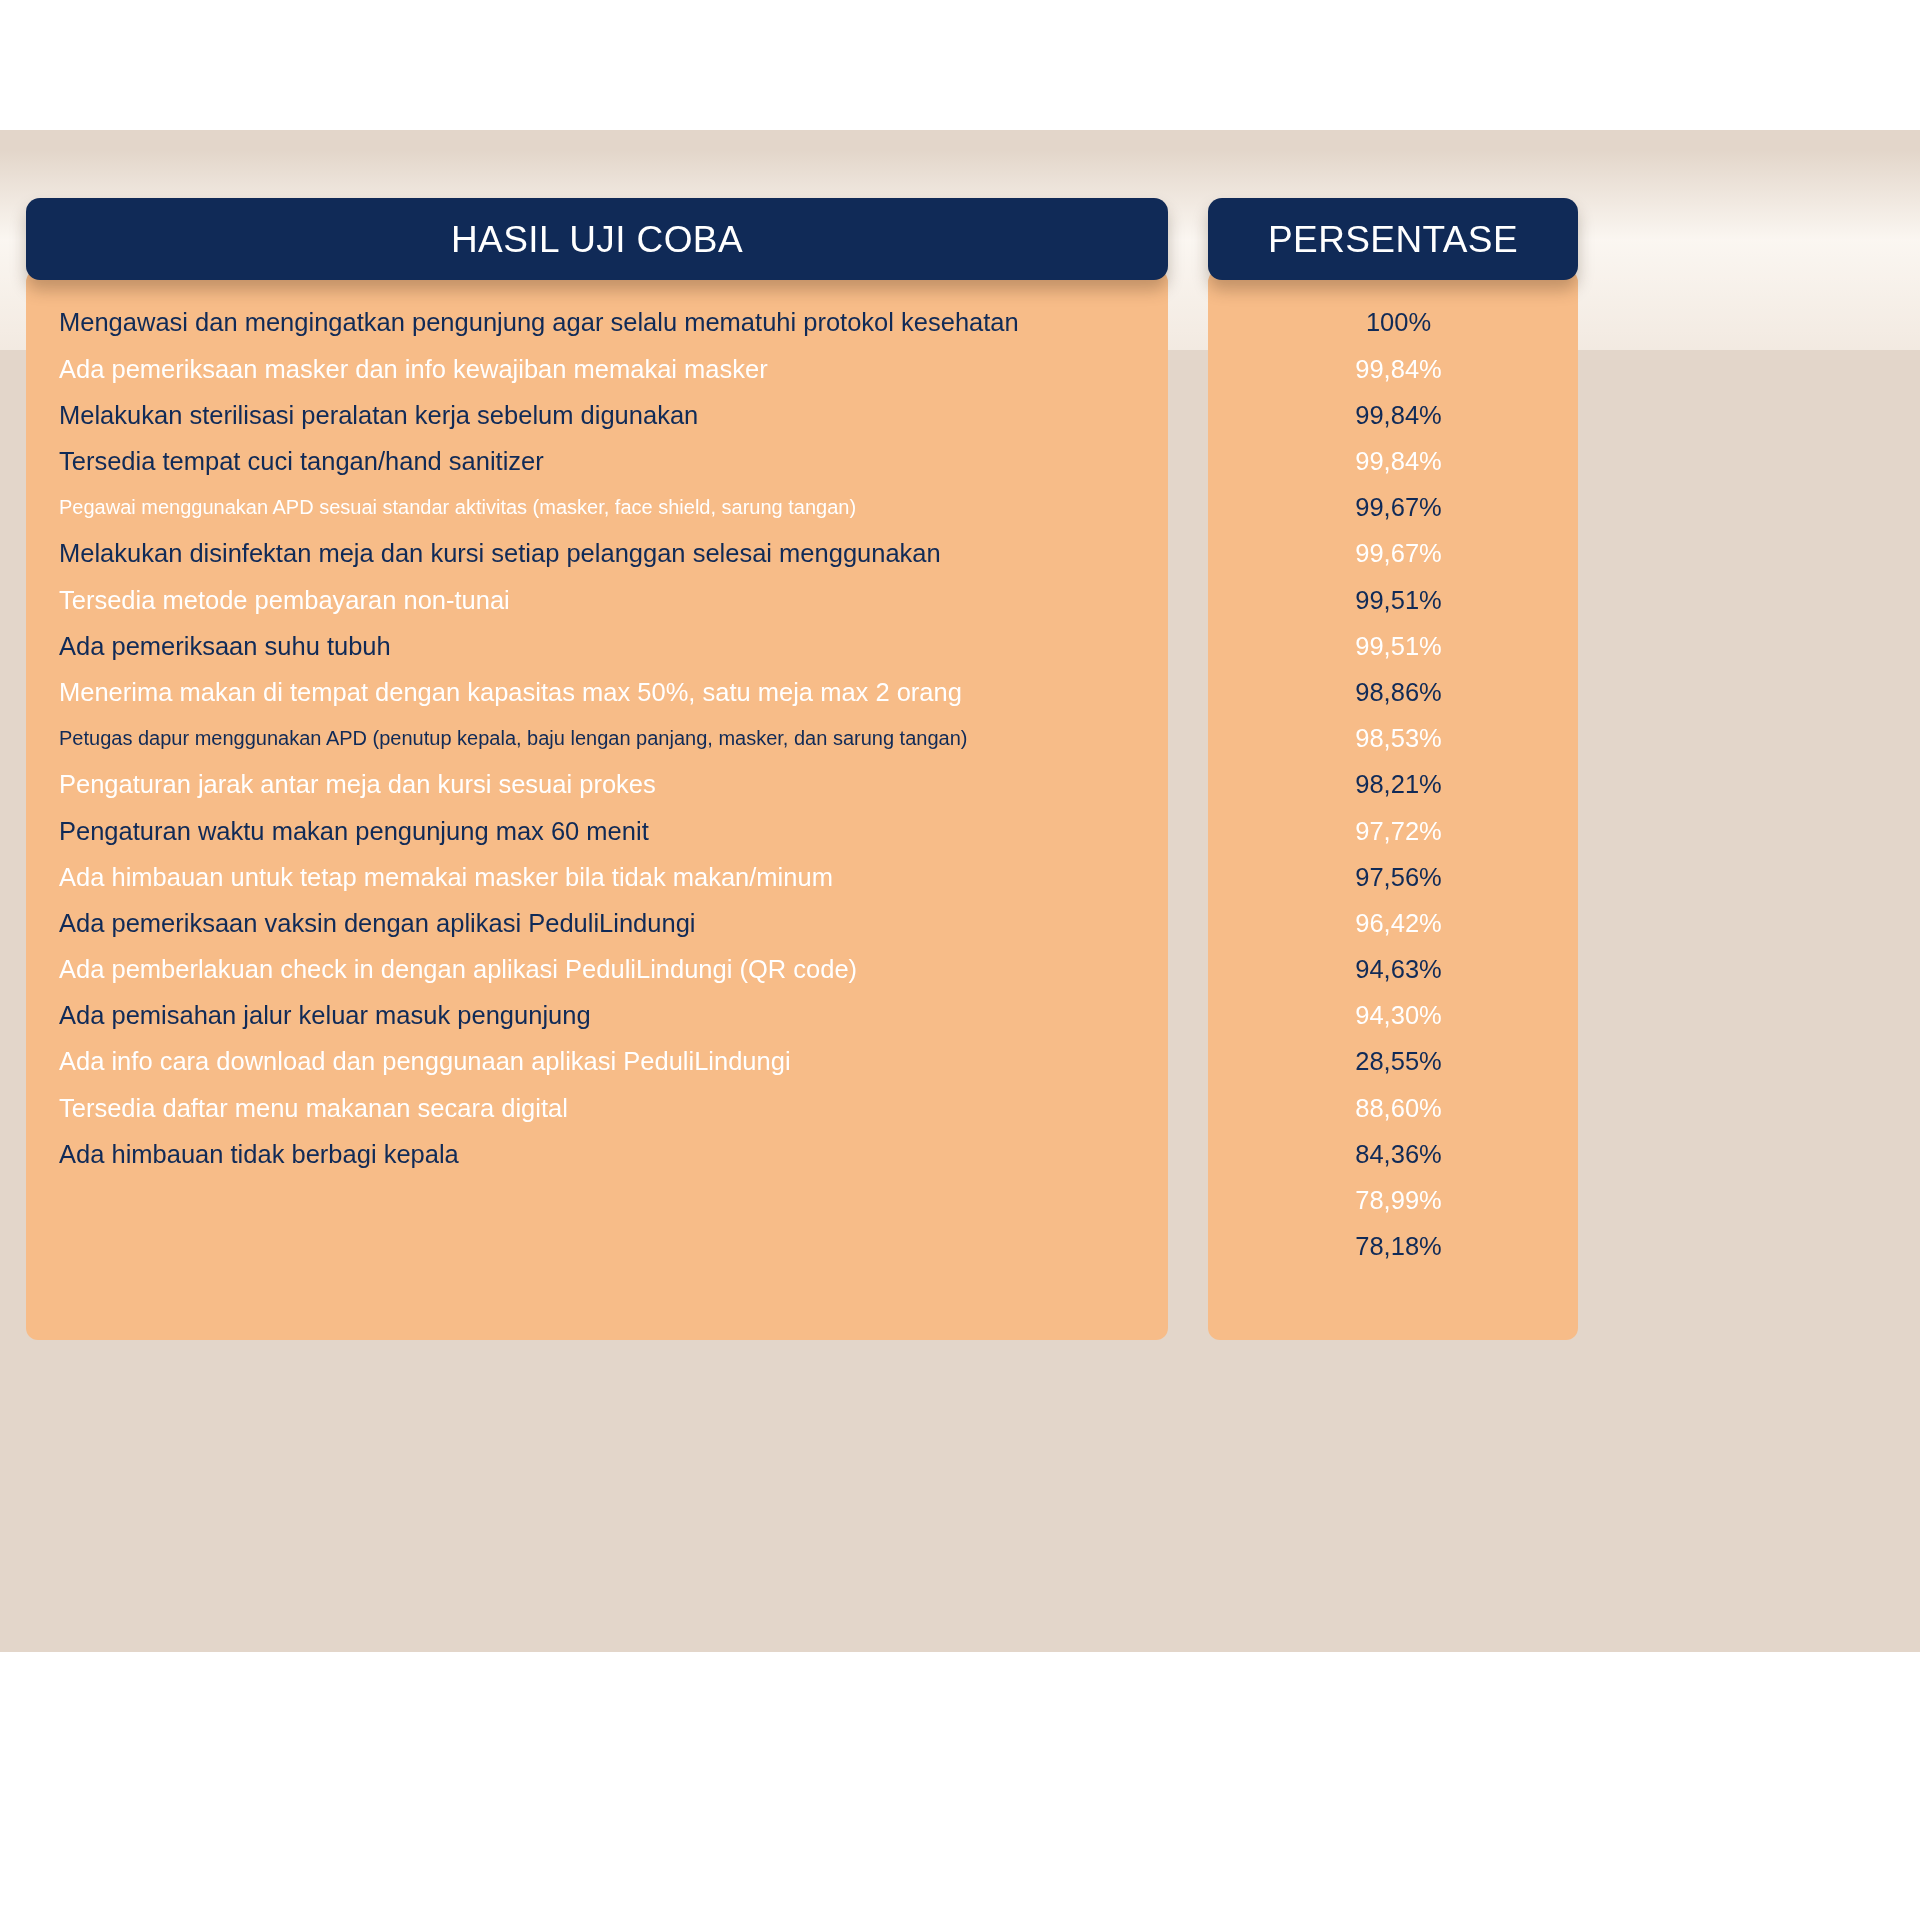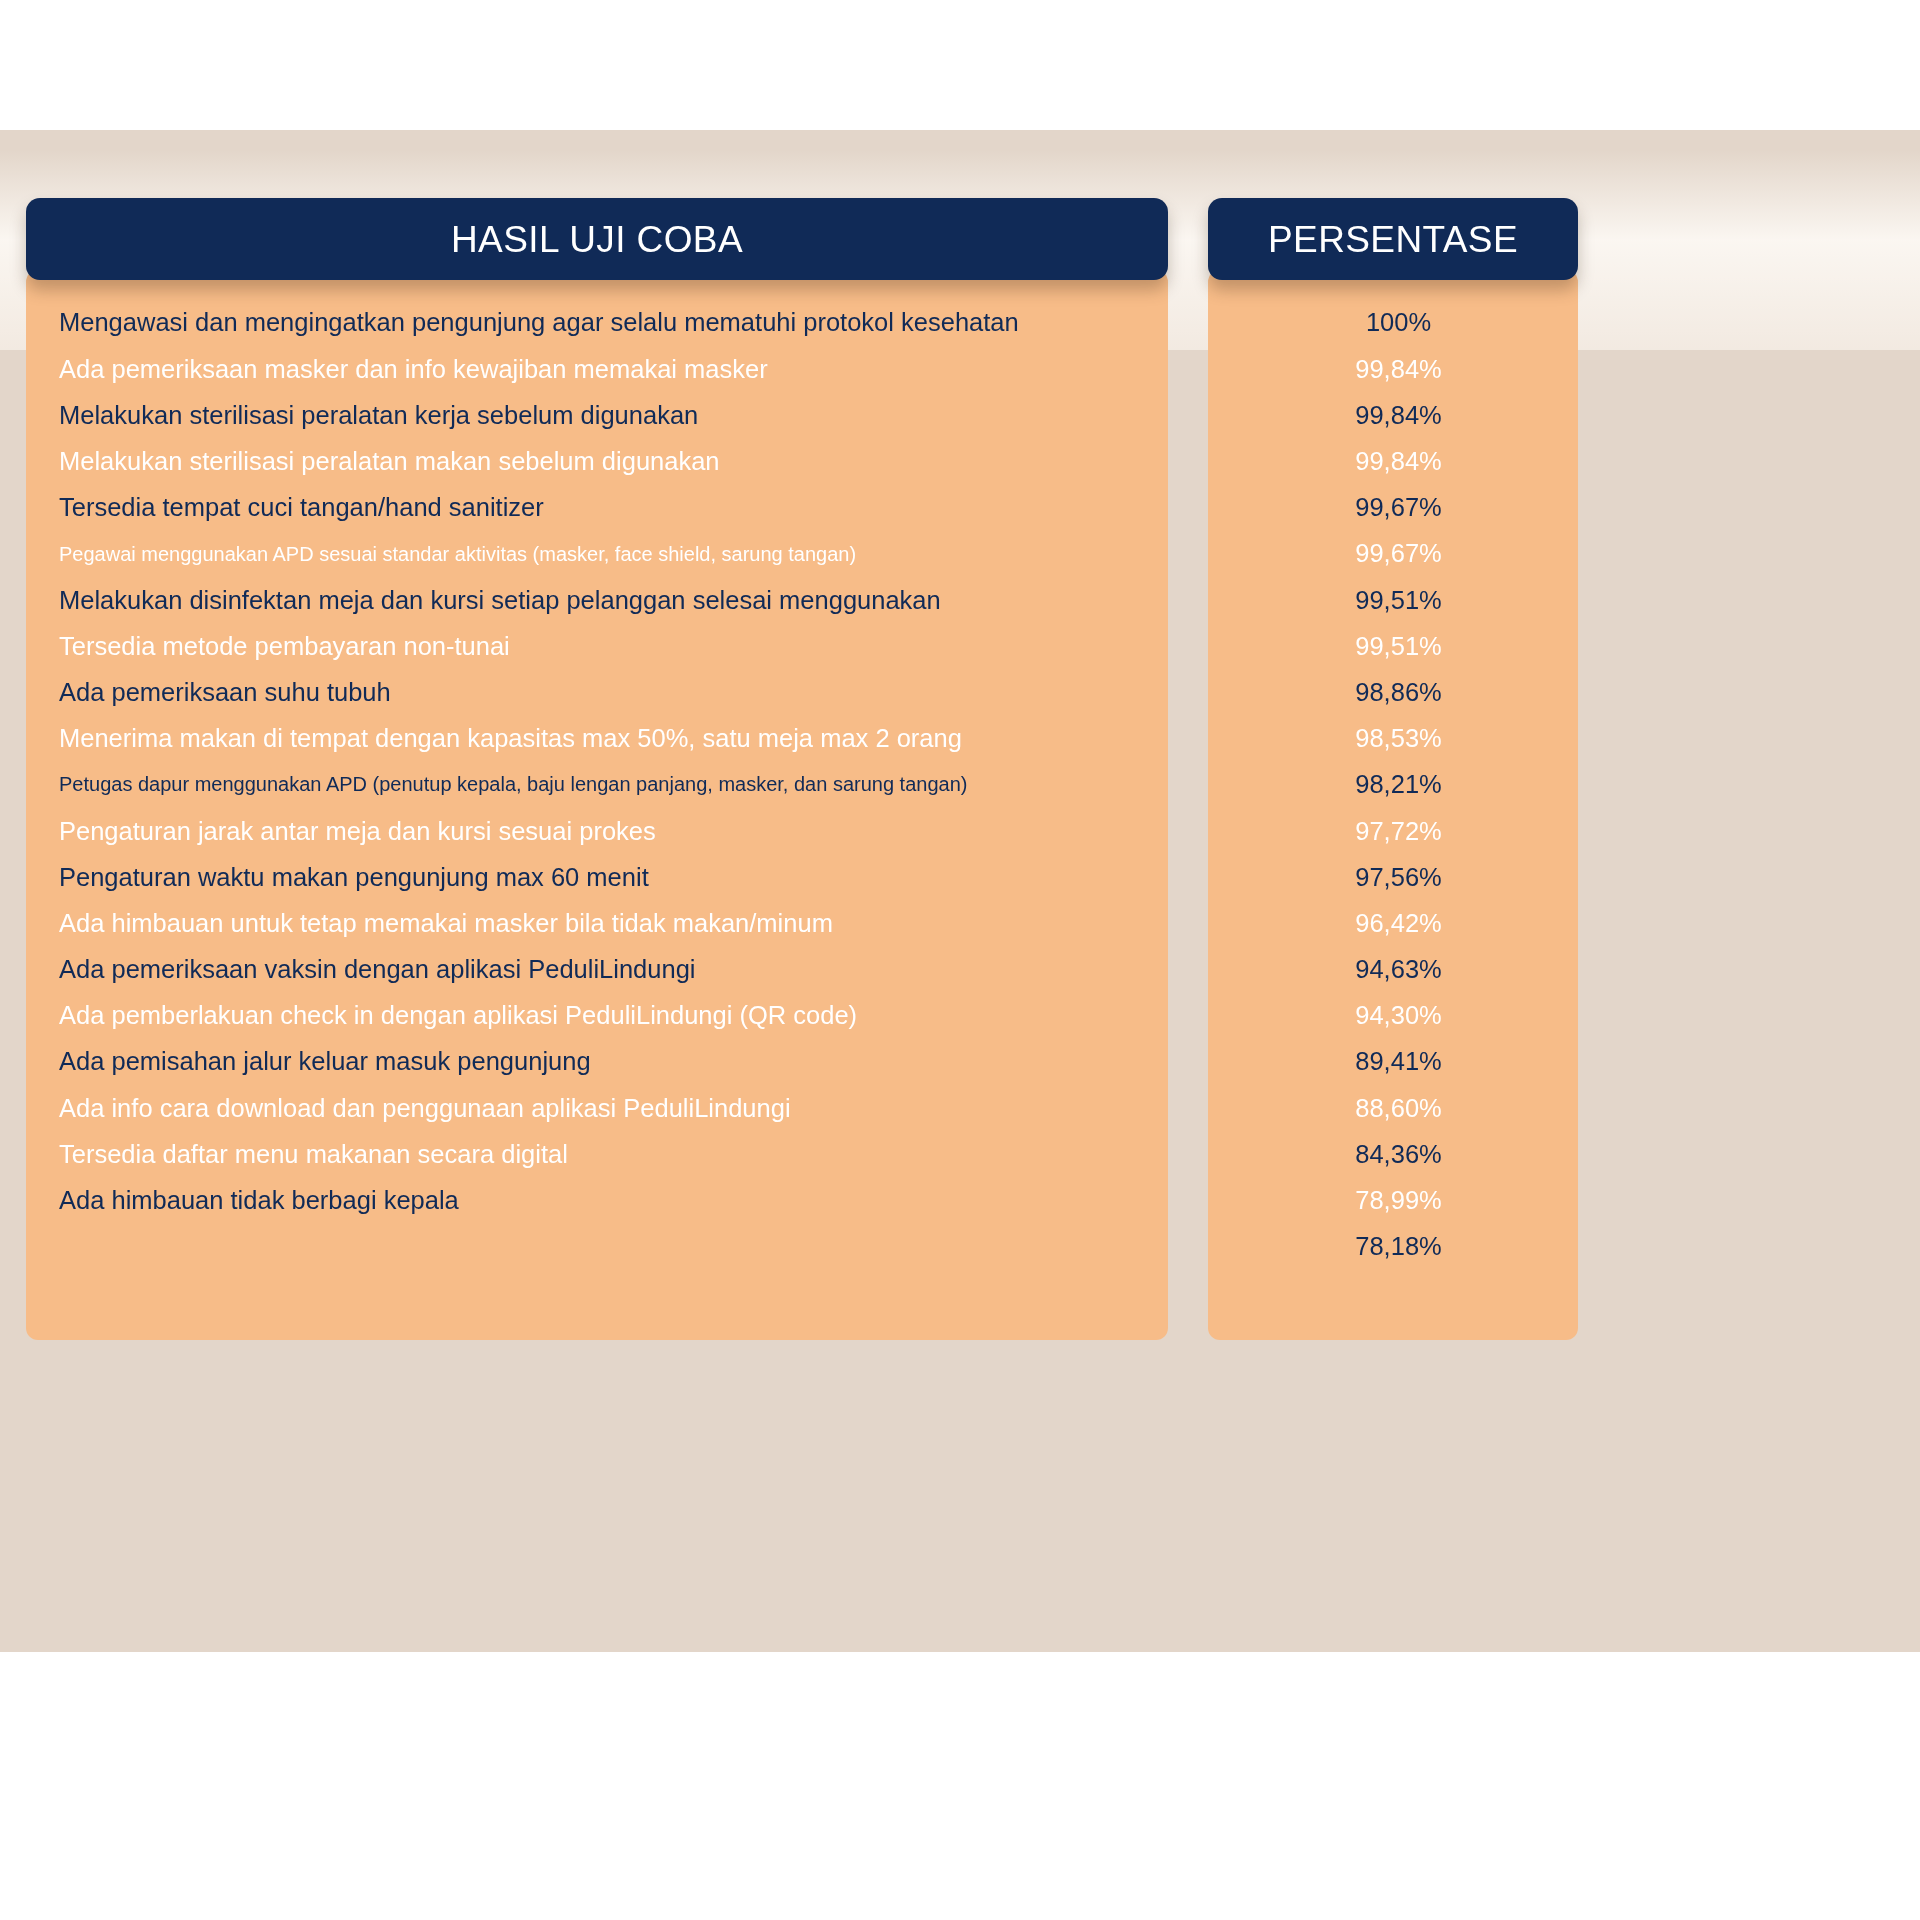--- a/index.html
+++ b/index.html
@@ -120,23 +120,20 @@
       <div class="panel-body" id="left-body">
           <div class="row navy">
             <span>Mengawasi dan mengingatkan pengunjung agar selalu mematuhi protokol kesehatan</span>
           </div>
           <div class="row white">
             <span>Ada pemeriksaan masker dan info kewajiban memakai masker</span>
           </div>
           <div class="row navy">
             <span>Melakukan sterilisasi peralatan kerja sebelum digunakan</span>
           </div>
-          <div class="row white">
-            <span>Melakukan sterilisasi peralatan makan sebelum digunakan</span>
-          </div>
           <div class="row navy">
             <span>Tersedia tempat cuci tangan/hand sanitizer</span>
           </div>
           <div class="row white row-long">
             <span>Pegawai menggunakan APD sesuai standar aktivitas (masker, face shield, sarung tangan)</span>
           </div>
           <div class="row navy">
             <span>Melakukan disinfektan meja dan kursi setiap pelanggan selesai menggunakan</span>
           </div>
           <div class="row white">
@@ -228,21 +225,21 @@
           <div class="row white">
             <span>96,42%</span>
           </div>
           <div class="row navy">
             <span>94,63%</span>
           </div>
           <div class="row white">
             <span>94,30%</span>
           </div>
           <div class="row navy">
-            <span>89,41%</span>
+            <span>28,55%</span>
           </div>
           <div class="row white">
             <span>88,60%</span>
           </div>
           <div class="row navy">
             <span>84,36%</span>
           </div>
           <div class="row white">
             <span>78,99%</span>
           </div>

